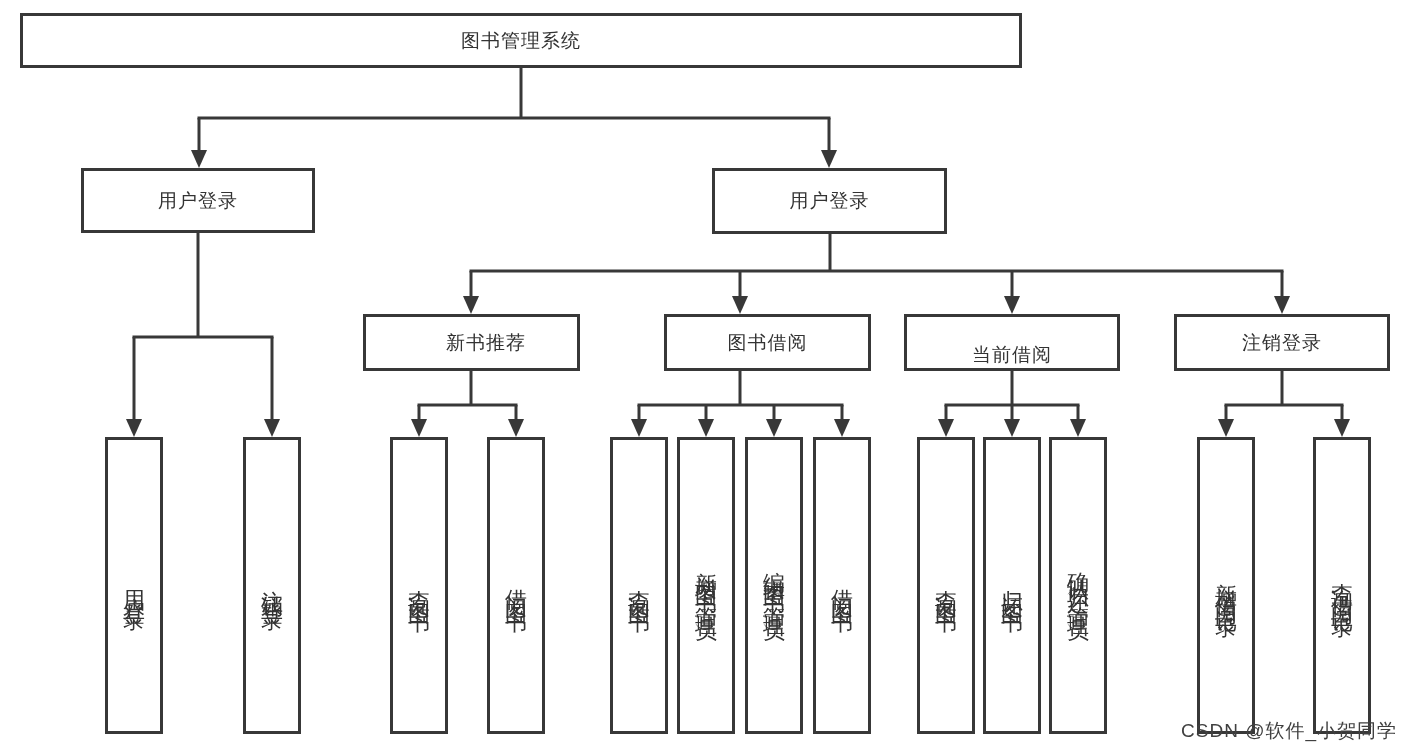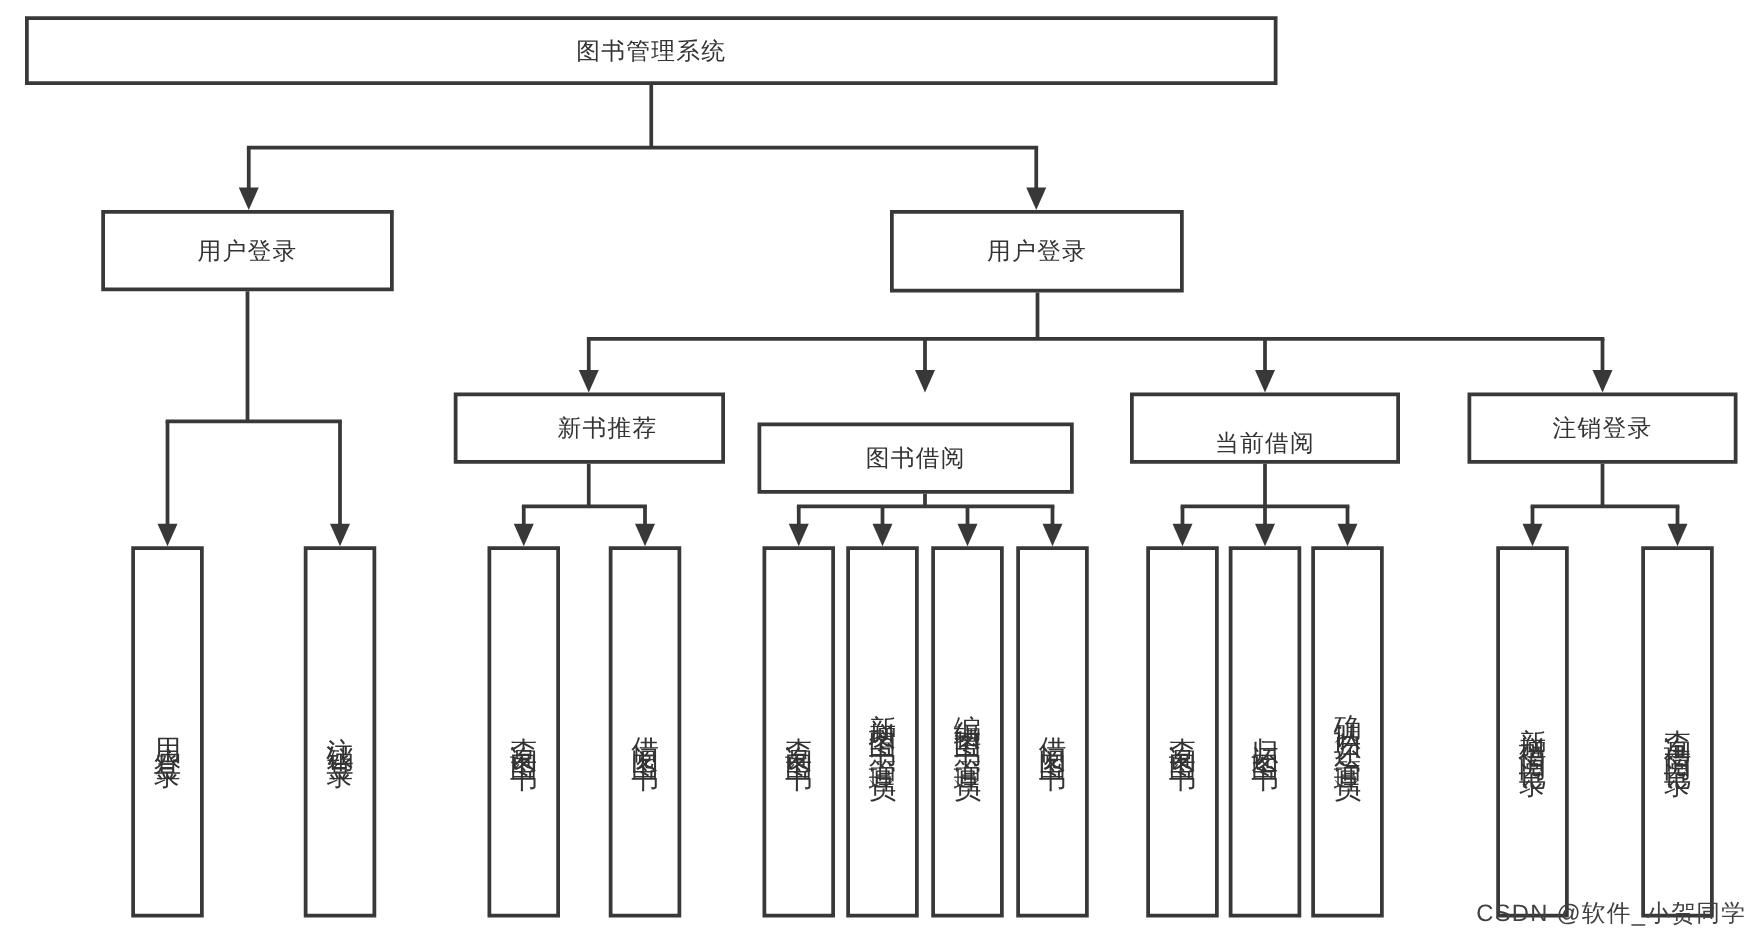--- a/index.html
+++ b/index.html
@@ -36,21 +36,21 @@
     font-size: 22px;
     letter-spacing: 7px;
     line-height: 1;
   }
   .leaf .lbl { display: inline-block; }
   
   #n-root  { left: 20px;  top: 13px;  width: 1002px; height: 55px; }
   #n-l2a   { left: 81px;  top: 168px; width: 234px;  height: 65px; }
   #n-l2b   { left: 712px; top: 168px; width: 235px;  height: 66px; }
   #n-l3a   { left: 363px; top: 314px; width: 217px;  height: 57px; padding-left: 29px; }
-  #n-l3b   { left: 606px; top: 314px; width: 253px;  height: 57px; margin-top: 24px; }
+  #n-l3b   { left: 664px; top: 314px; width: 207px;  height: 57px; }
   #n-l3c   { left: 904px; top: 314px; width: 216px;  height: 57px; align-items: flex-end; }
   #n-l3d   { left: 1174px;top: 314px; width: 216px;  height: 57px; }
   .leaf    { top: 437px;  width: 58px; height: 297px; }
   #lf-0  { left: 105px; }
   #lf-1  { left: 243px; }
   #lf-2  { left: 390px; }
   #lf-3  { left: 487px; }
   #lf-4  { left: 610px; }
   #lf-5  { left: 677px; }
   #lf-6  { left: 745px; }

